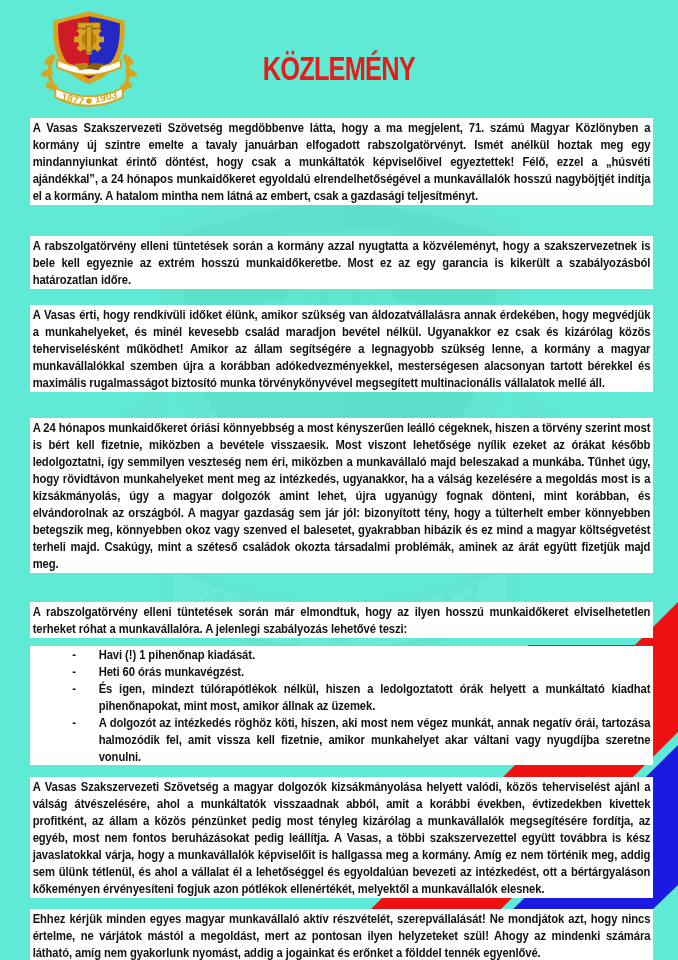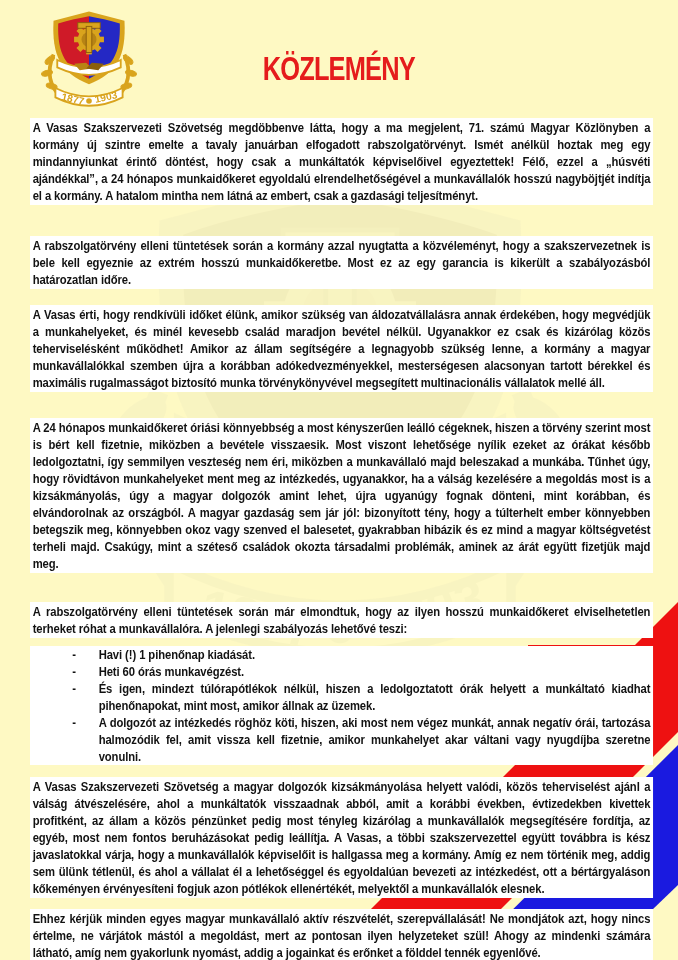--- a/index.html
+++ b/index.html
@@ -1,17 +1,17 @@
 <!DOCTYPE html>
 <html><head>
 <meta charset="utf-8">
 <style>
   html,body{margin:0;padding:0;}
   body{font-family:"Liberation Sans",sans-serif;background:#ffffff;}
-  .page{position:relative;width:678px;height:960px;background:#fef9c3;overflow:hidden;}
+  .page{position:relative;width:678px;height:960px;background:#5eead4;overflow:hidden;}
 
   
   .bands{position:absolute;left:0;top:0;width:678px;height:960px;z-index:0;pointer-events:none;}
 
   
   .watermark{position:absolute;left:55px;top:140px;width:570px;height:560px;
              opacity:0.055;filter:grayscale(100%);z-index:0;pointer-events:none;}
 
   .logo{position:absolute;left:33px;top:7px;width:112px;height:106px;z-index:2;}
 

